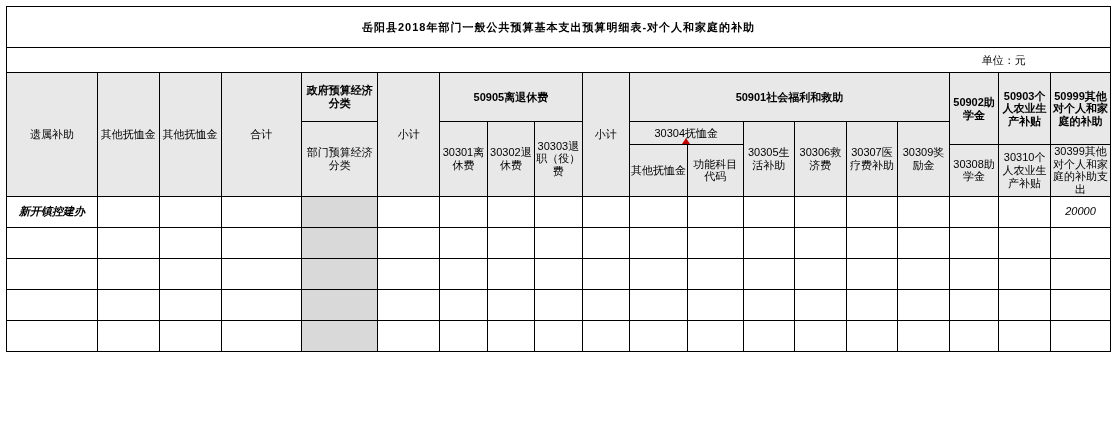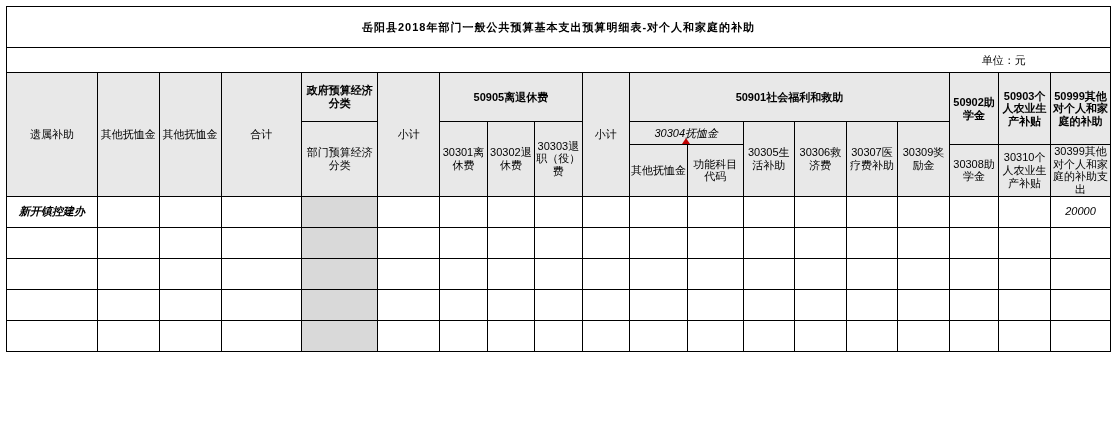--- a/index.html
+++ b/index.html
@@ -86,21 +86,20 @@
   }
   .datarow td {
     height: 30px;
   }
   .firstrow td {
     height: 30px;
     font-style: italic;
   }
   .tri {
     position: relative;
-    font-style: italic;
   }
   .tri::after {
     content: "";
     position: absolute;
     left: 50%;
     bottom: 0;
     margin-left: -4px;
     border-left: 4px solid transparent;
     border-right: 4px solid transparent;
     border-bottom: 6px solid #c00000;

